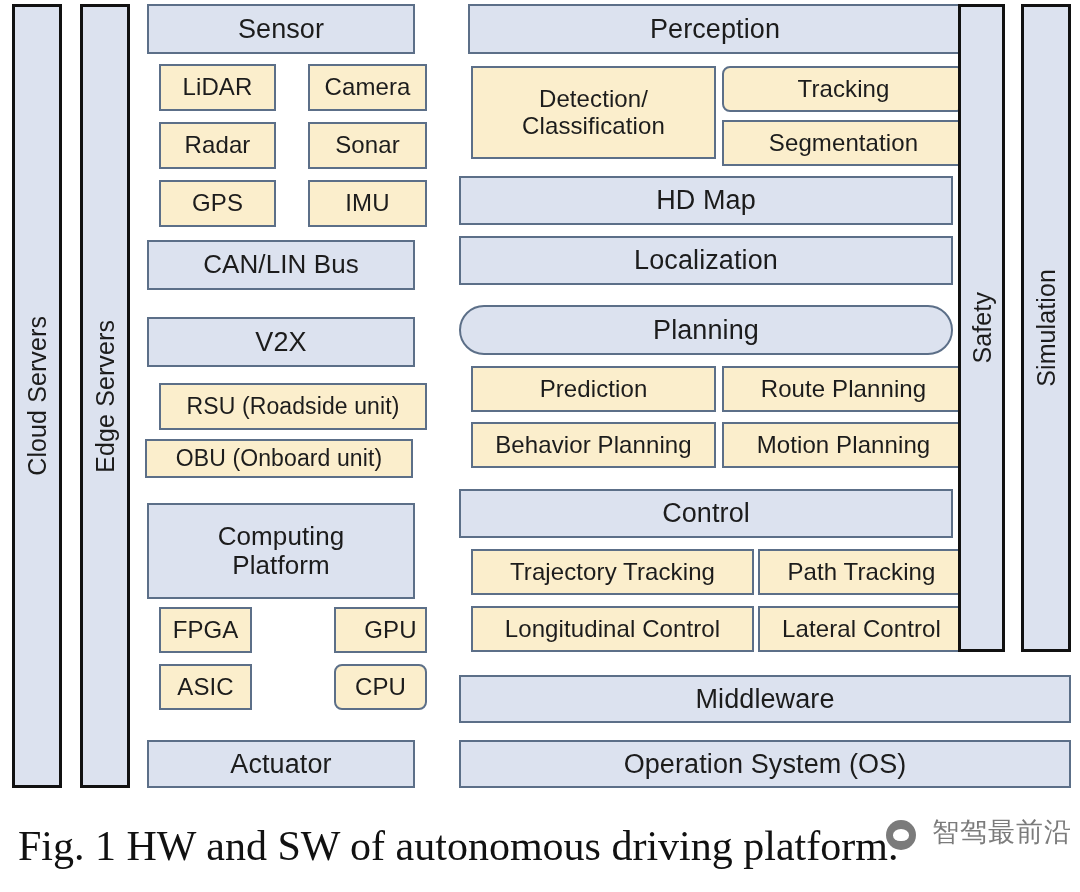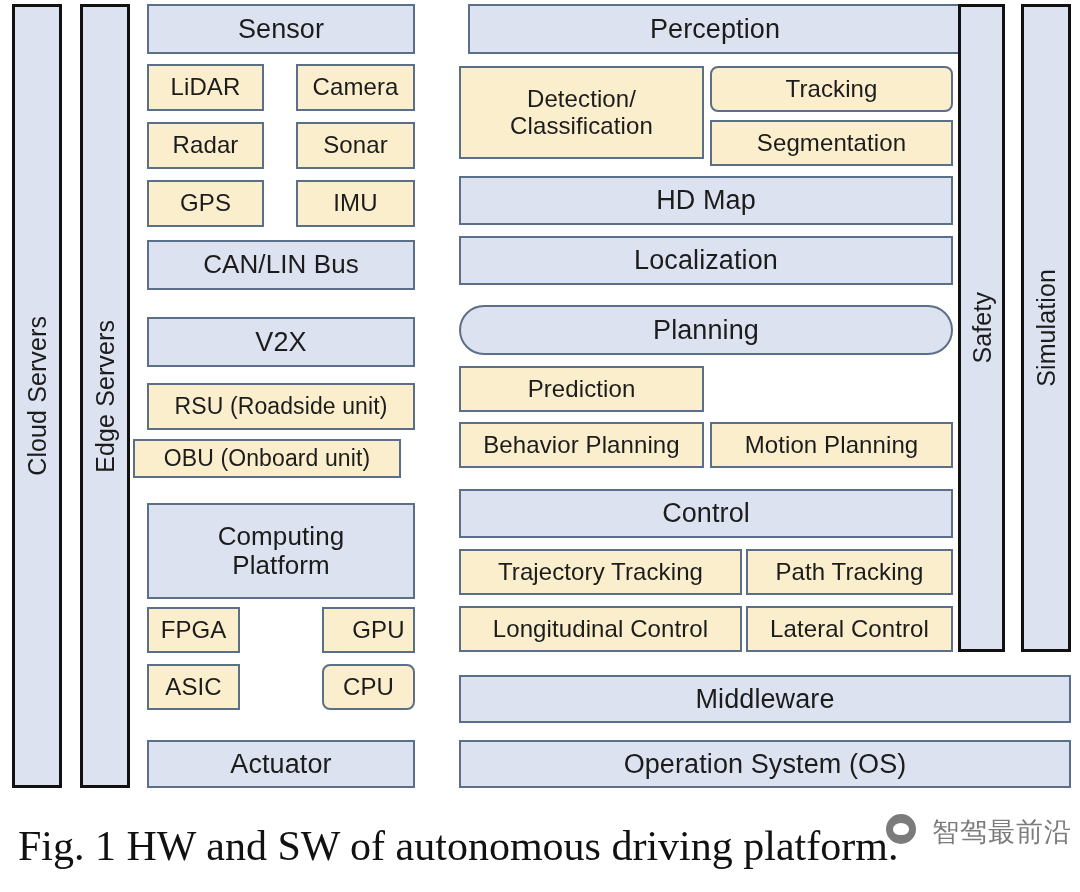--- a/index.html
+++ b/index.html
@@ -28,20 +28,21 @@
     font-size: 24px;
     letter-spacing: .1px;
   }
   .blue {
     background: #dce2ef;
     border: 2px solid #5c6f88;
   }
   .yellow {
     background: #fbeecc;
     border: 2px solid #5c6f88;
+    margin-left: 12px;
   }
   .pillar {
     background: #dce2ef;
     border: 3px solid #111111;
   }
   .vtext {
     writing-mode: vertical-rl;
     transform: rotate(180deg);
     white-space: nowrap;
     font-size: 25px;
@@ -70,21 +71,21 @@
     font-family: "Liberation Serif", serif;
     font-size: 42px;
     color: #111111;
     white-space: nowrap;
   }
   #watermark {
     position: absolute;
     right: 8px;
     top: 14px;
     display: flex;
-    align-items: flex-start;
+    align-items: flex-end;
     gap: 16px;
     opacity: .62;
   }
   #watermark .wm-logo {
     width: 30px;
     height: 30px;
     border-radius: 50%;
     background: #2b2b2b;
     position: relative;
     flex: 0 0 auto;
@@ -161,20 +162,21 @@
   <div class="box yellow" style="left:710px; top:66px; width:243px; height:46px;border-radius:8px;">Tracking</div>
   <div class="box yellow" style="left:710px; top:120px; width:243px; height:46px;">Segmentation</div>
 
   <div class="box blue" style="left:459px; top:176px; width:494px; height:49px; font-size:27px;">HD Map</div>
 
   <div class="box blue" style="left:459px; top:236px; width:494px; height:49px; font-size:27px;">Localization</div>
 
   <div class="box blue" style="left:459px; top:305px; width:494px; height:50px; font-size:27px;border-radius:25px;">Planning</div>
 
   <div class="box yellow" style="left:459px; top:366px; width:245px; height:46px;">Prediction</div>
+  <div class="box yellow" style="left:710px; top:366px; width:243px; height:46px;">Route Planning</div>
 
   <div class="box yellow" style="left:459px; top:422px; width:245px; height:46px;">Behavior Planning</div>
   <div class="box yellow" style="left:710px; top:422px; width:243px; height:46px;">Motion Planning</div>
 
   <div class="box blue" style="left:459px; top:489px; width:494px; height:49px; font-size:27px;">Control</div>
 
   <div class="box yellow" style="left:459px; top:549px; width:283px; height:46px;">Trajectory Tracking</div>
   <div class="box yellow" style="left:746px; top:549px; width:207px; height:46px;">Path Tracking</div>
 
   <div class="box yellow" style="left:459px; top:606px; width:283px; height:46px;">Longitudinal Control</div>

